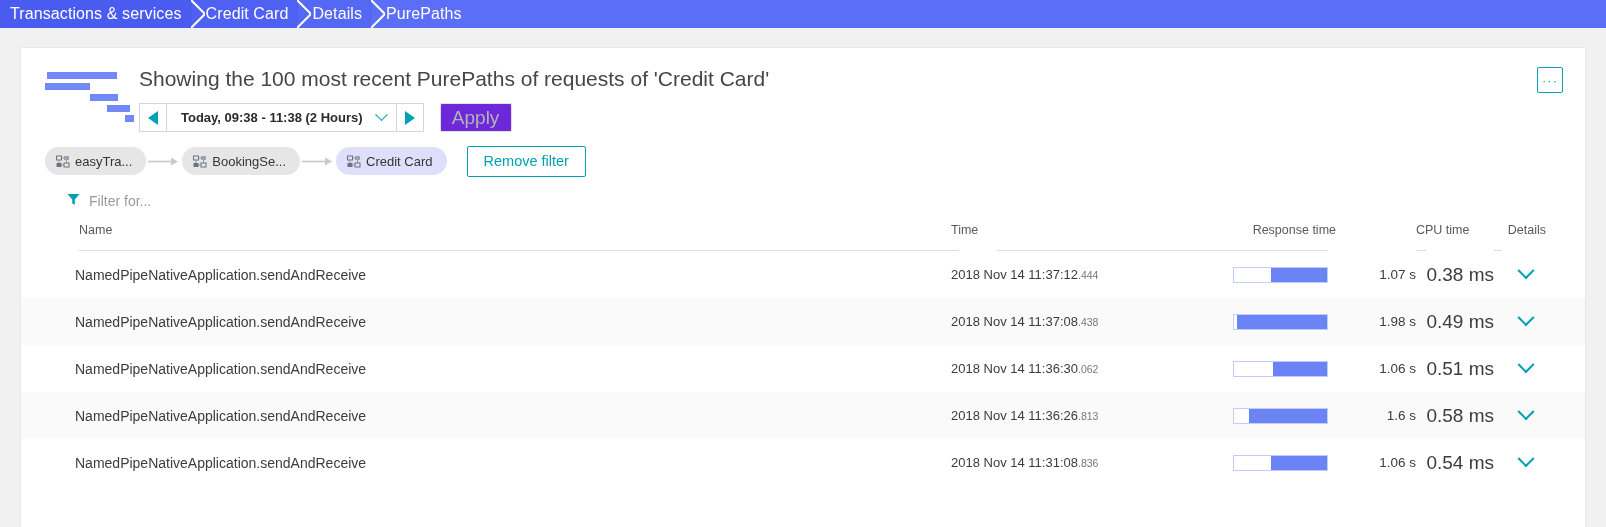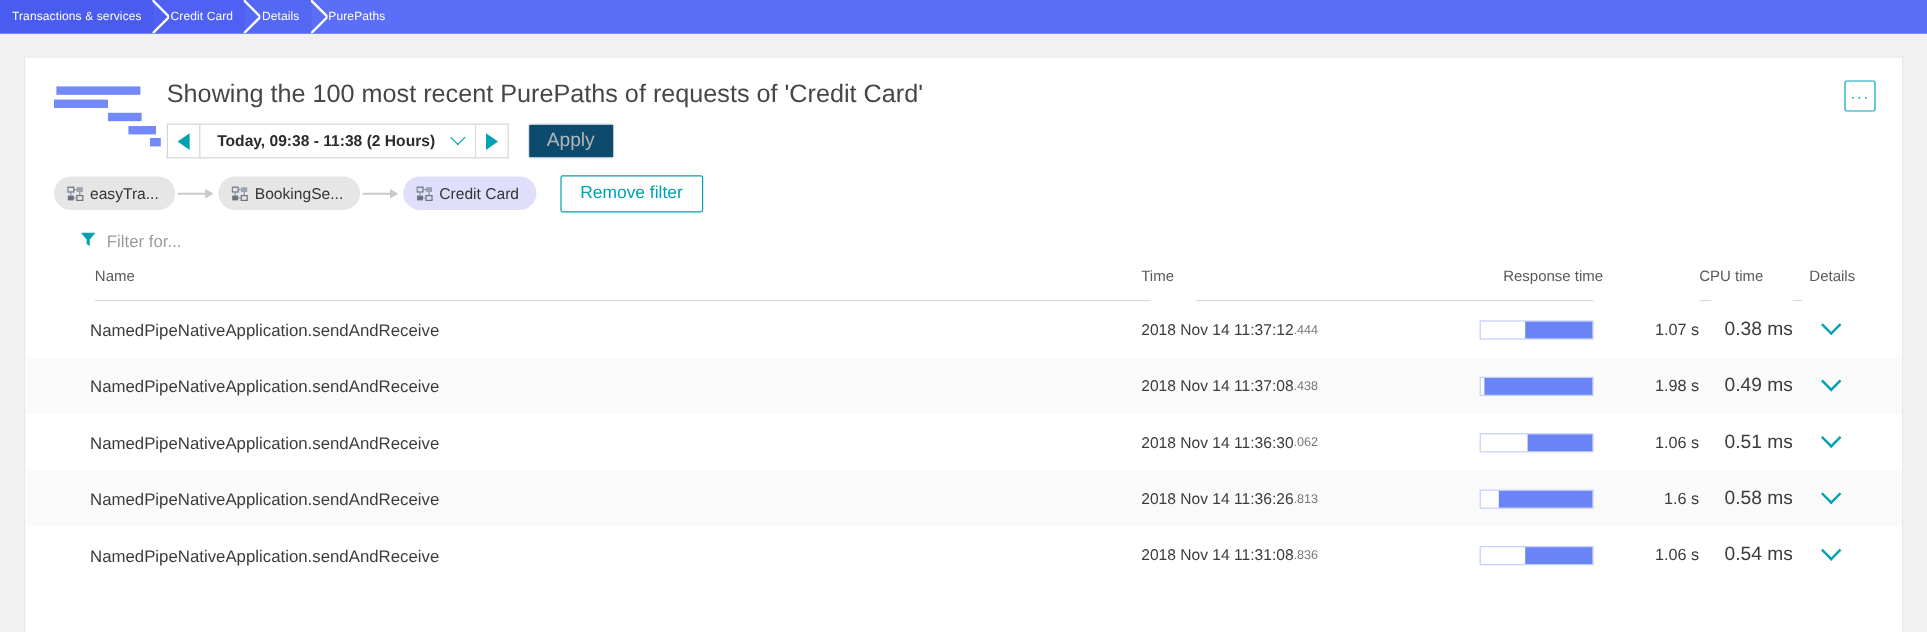--- a/index.html
+++ b/index.html
@@ -16,21 +16,21 @@
     background: #4a5cf0;
     display: flex;
     align-items: stretch;
     position: relative;
     overflow: hidden;
   }
   .crumb {
     display: flex;
     align-items: center;
     color: #ffffff;
-    font-size: 10px;
+    font-size: 16px;
     padding: 0 10px 0 14px;
     position: relative;
     white-space: nowrap;
     letter-spacing: .1px;
   }
   .crumb.c0 { background: #4a5cf0; padding-left: 10px; }
   .crumb.c1 { background: #4f61f2; }
   .crumb.c2 { background: #5468f4; }
   .crumb.c3 { background: #5a6ef8; flex: 1; }
   .crumb .sep {
@@ -139,23 +139,23 @@
     width: 9px; height: 9px;
     border-right: 1.6px solid #00a1b2;
     border-bottom: 1.6px solid #00a1b2;
     transform: rotate(45deg) translate(-2px,-2px);
   }
   .apply-btn {
     margin-left: 16px;
     height: 29px;
     min-width: 72px;
     border: 1px solid #e0e0e0;
-    background: #0c4a6e;
+    background: #6d28d9;
     color: #b4b4b4;
-    font-size: 16px;
+    font-size: 19px;
     display: flex; align-items: center; justify-content: center;
     border-radius: 2px;
     cursor: default;
   }
 
   
   .chips-row {
     margin: 14px 0 0 24px;
     display: flex;
     align-items: center;
@@ -252,21 +252,21 @@
     color: #3c3c3c;
     cursor: pointer;
   }
   .trow.alt { background: #fafafa; }
   .cell { display: flex; align-items: center; }
   .cell.name { width: 930px; padding-left: 54px; }
   .cell.time { width: 200px; font-size: 13px; color: #3c3c3c; white-space: nowrap; }
   .cell.time .ms { font-size: 10.5px; color: #777; }
   .cell.bar  { width: 185px; justify-content: flex-end; padding-right: 8px; }
   .cell.resp { width: 80px; justify-content: flex-end; font-size: 13.5px; }
-  .cell.cpu  { width: 78px; justify-content: flex-end; font-size: 16px; }
+  .cell.cpu  { width: 78px; justify-content: flex-end; font-size: 19px; }
   .cell.det  { width: 72px; justify-content: center; padding-right: 8px; }
 
   .barwrap {
     width: 95px; height: 16px;
     border: 1px solid #c3cdfb;
     background: #ffffff;
     position: relative;
   }
   .barfill {
     position: absolute;

